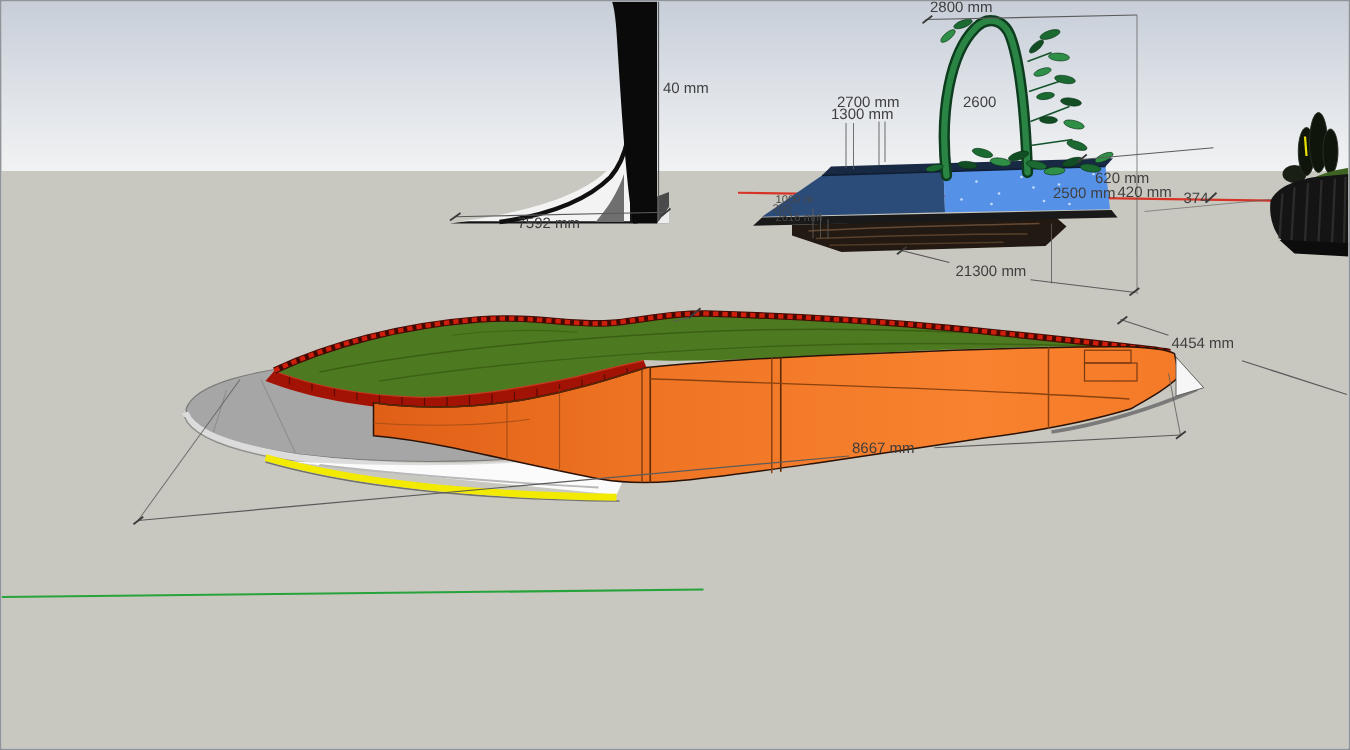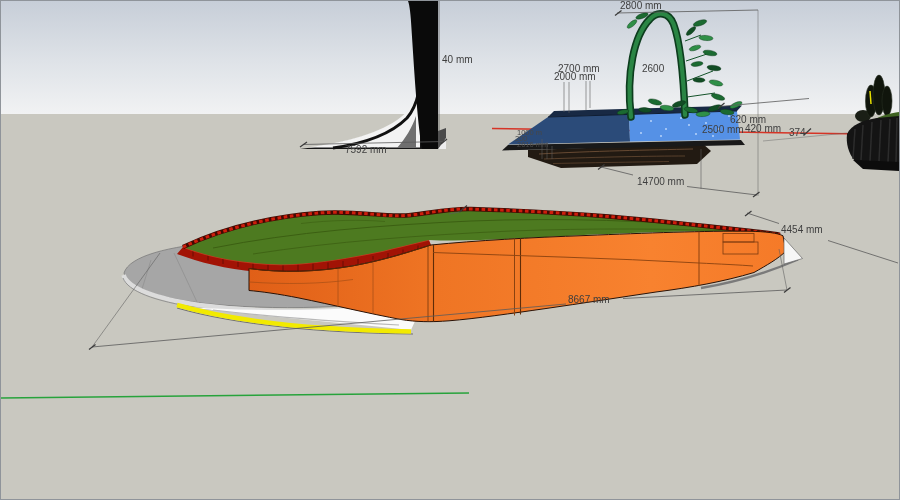--- a/index.html
+++ b/index.html
@@ -226,25 +226,25 @@
       <line x1="744" y1="215" x2="750.5" y2="210"></line>
       <line x1="458.5" y1="211" x2="466" y2="204.5"></line>
       <line x1="803" y1="134" x2="810" y2="127.5"></line>
     </g>
   </svg>
 
   <div class="dim" style="left:441px;top:54px">40 mm</div>
   <div class="dim" style="left:344px;top:144px">7592 mm</div>
   <div class="dim" style="left:619px;top:0px">2800 mm</div>
   <div class="dim" style="left:557px;top:63px">2700 mm</div>
-  <div class="dim" style="left:553px;top:71px">2000 mm</div>
+  <div class="dim" style="left:553px;top:71px">1300 mm</div>
   <div class="dim" style="left:641px;top:63px">2600</div>
   <div class="dim" style="left:729px;top:114px">620 mm</div>
   <div class="dim" style="left:701px;top:124px">2500 mm</div>
   <div class="dim" style="left:744px;top:123px">420 mm</div>
   <div class="dim" style="left:788px;top:127px">374</div>
   <div class="dim sm" style="left:516px;top:128px">1000 m</div>
   <div class="dim sm" style="left:514px;top:134px">200</div>
   <div class="dim sm" style="left:516px;top:140px">2616 mm</div>
-  <div class="dim" style="left:636px;top:176px">14700 mm</div>
+  <div class="dim" style="left:636px;top:176px">21300 mm</div>
   <div class="dim" style="left:567px;top:294px">8667 mm</div>
   <div class="dim" style="left:780px;top:224px">4454 mm</div>
 </div>
 
 </body></html>

